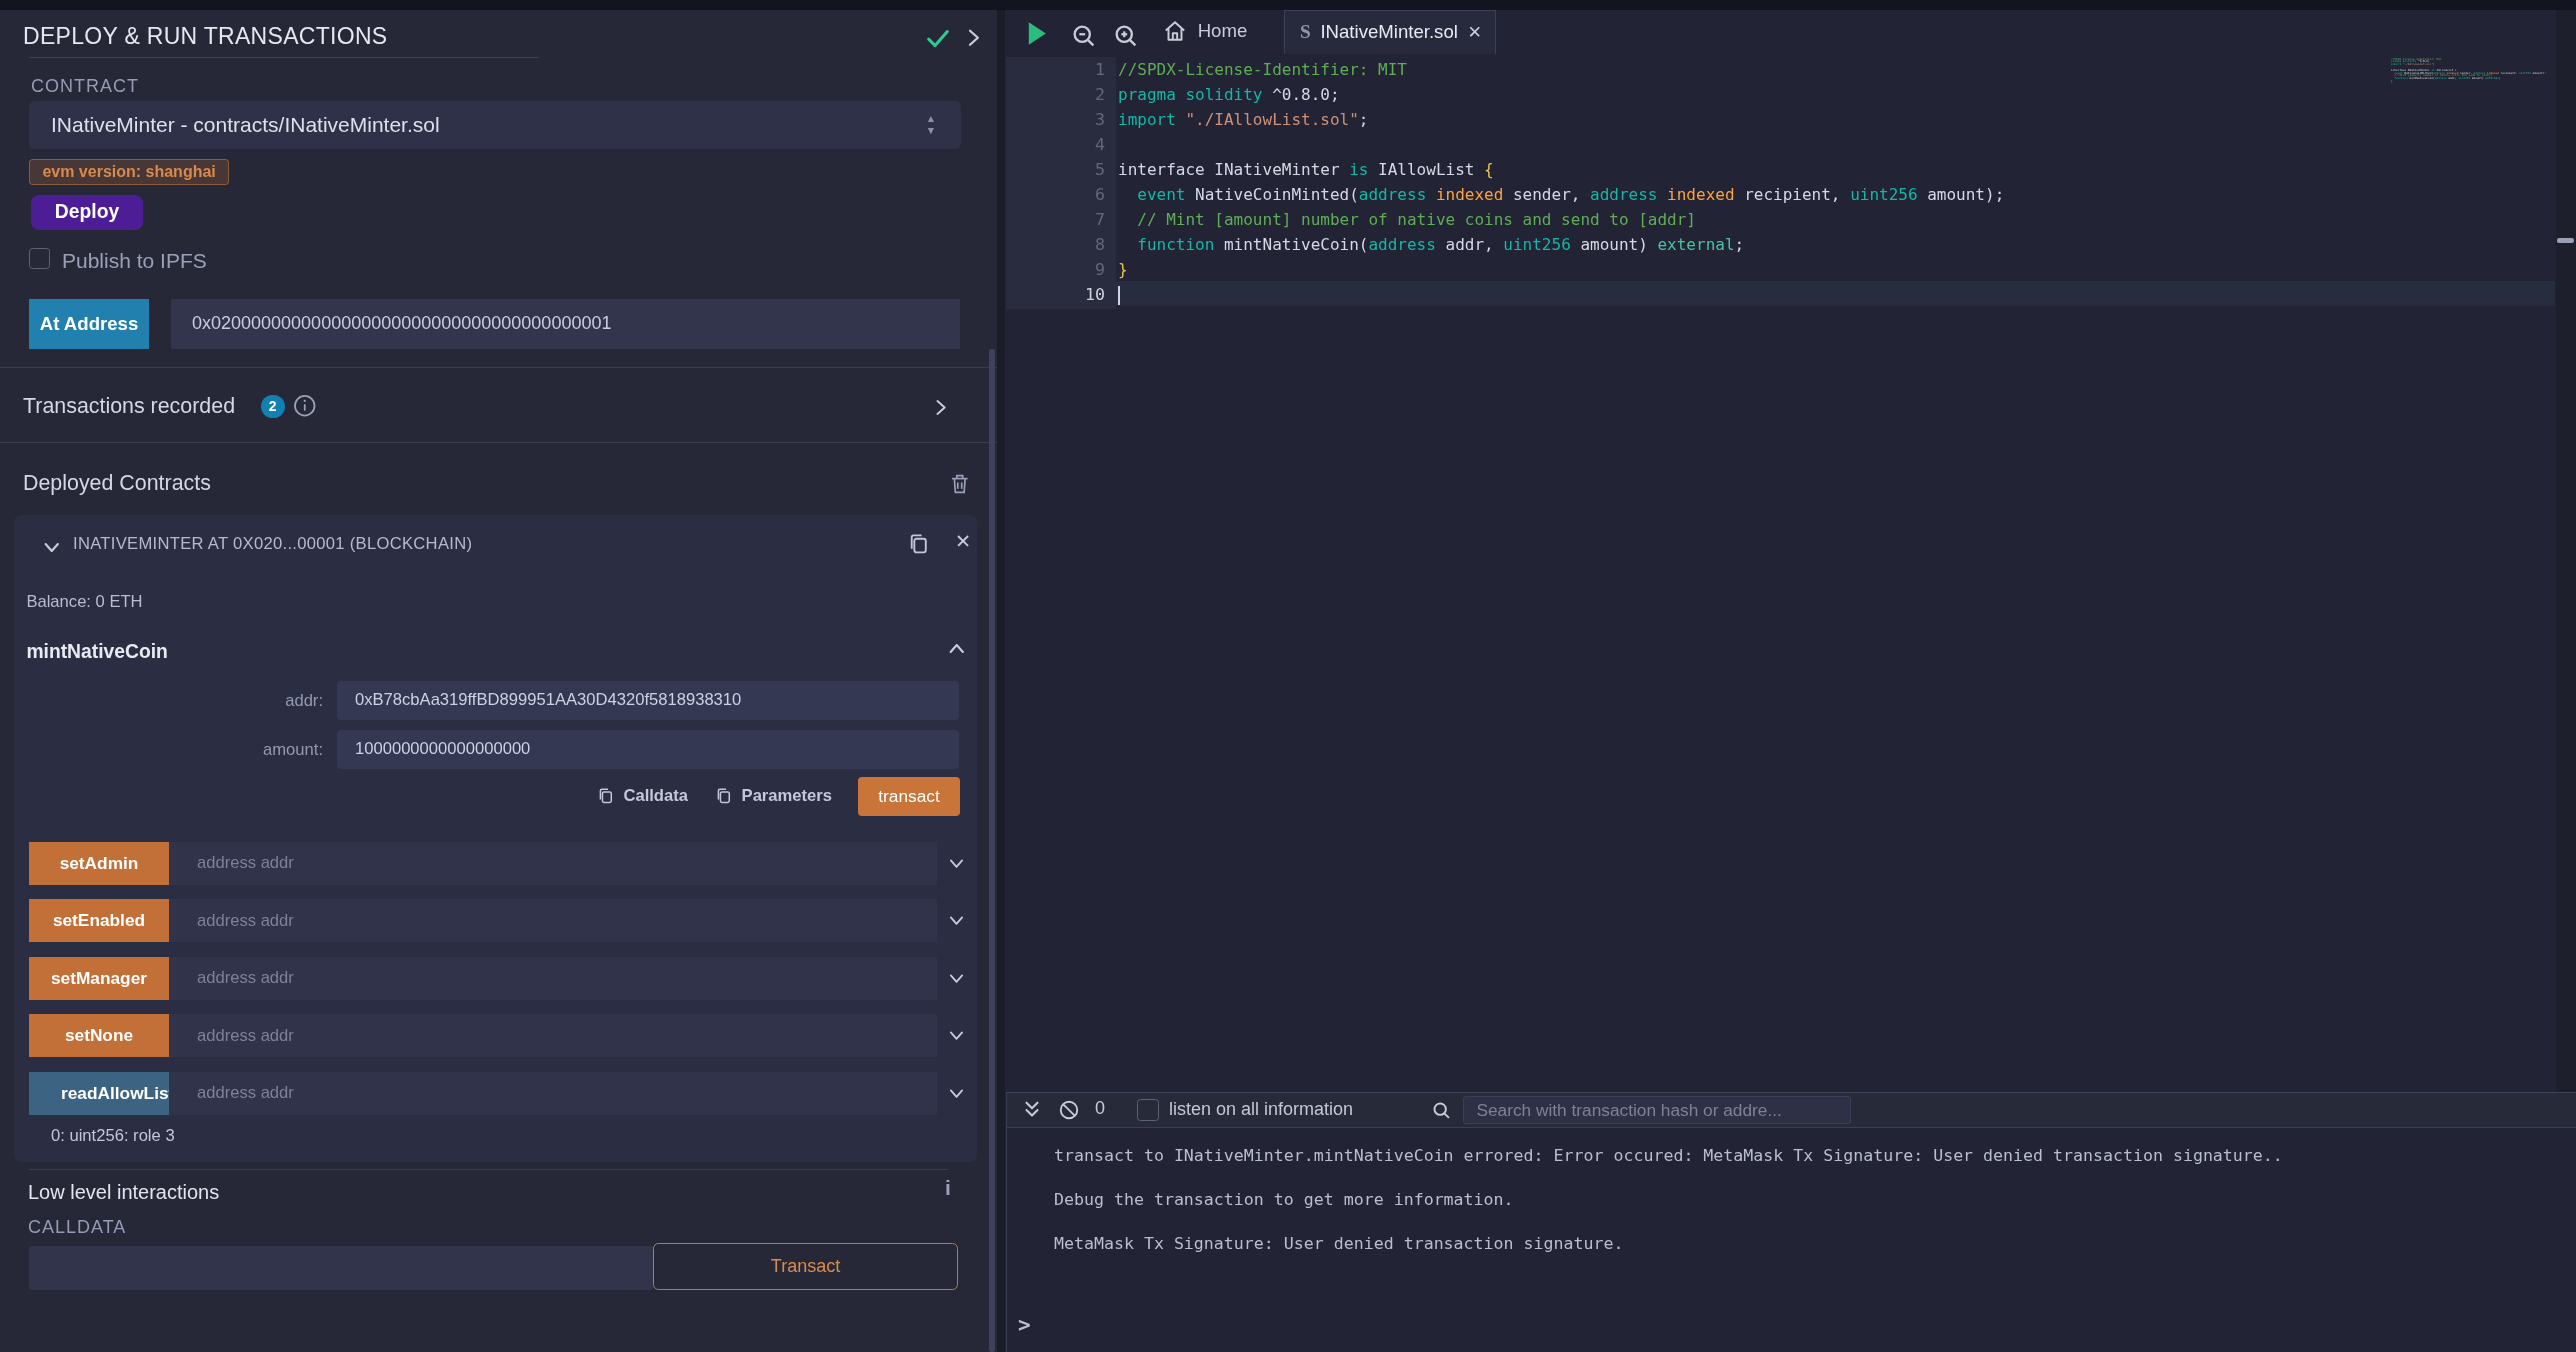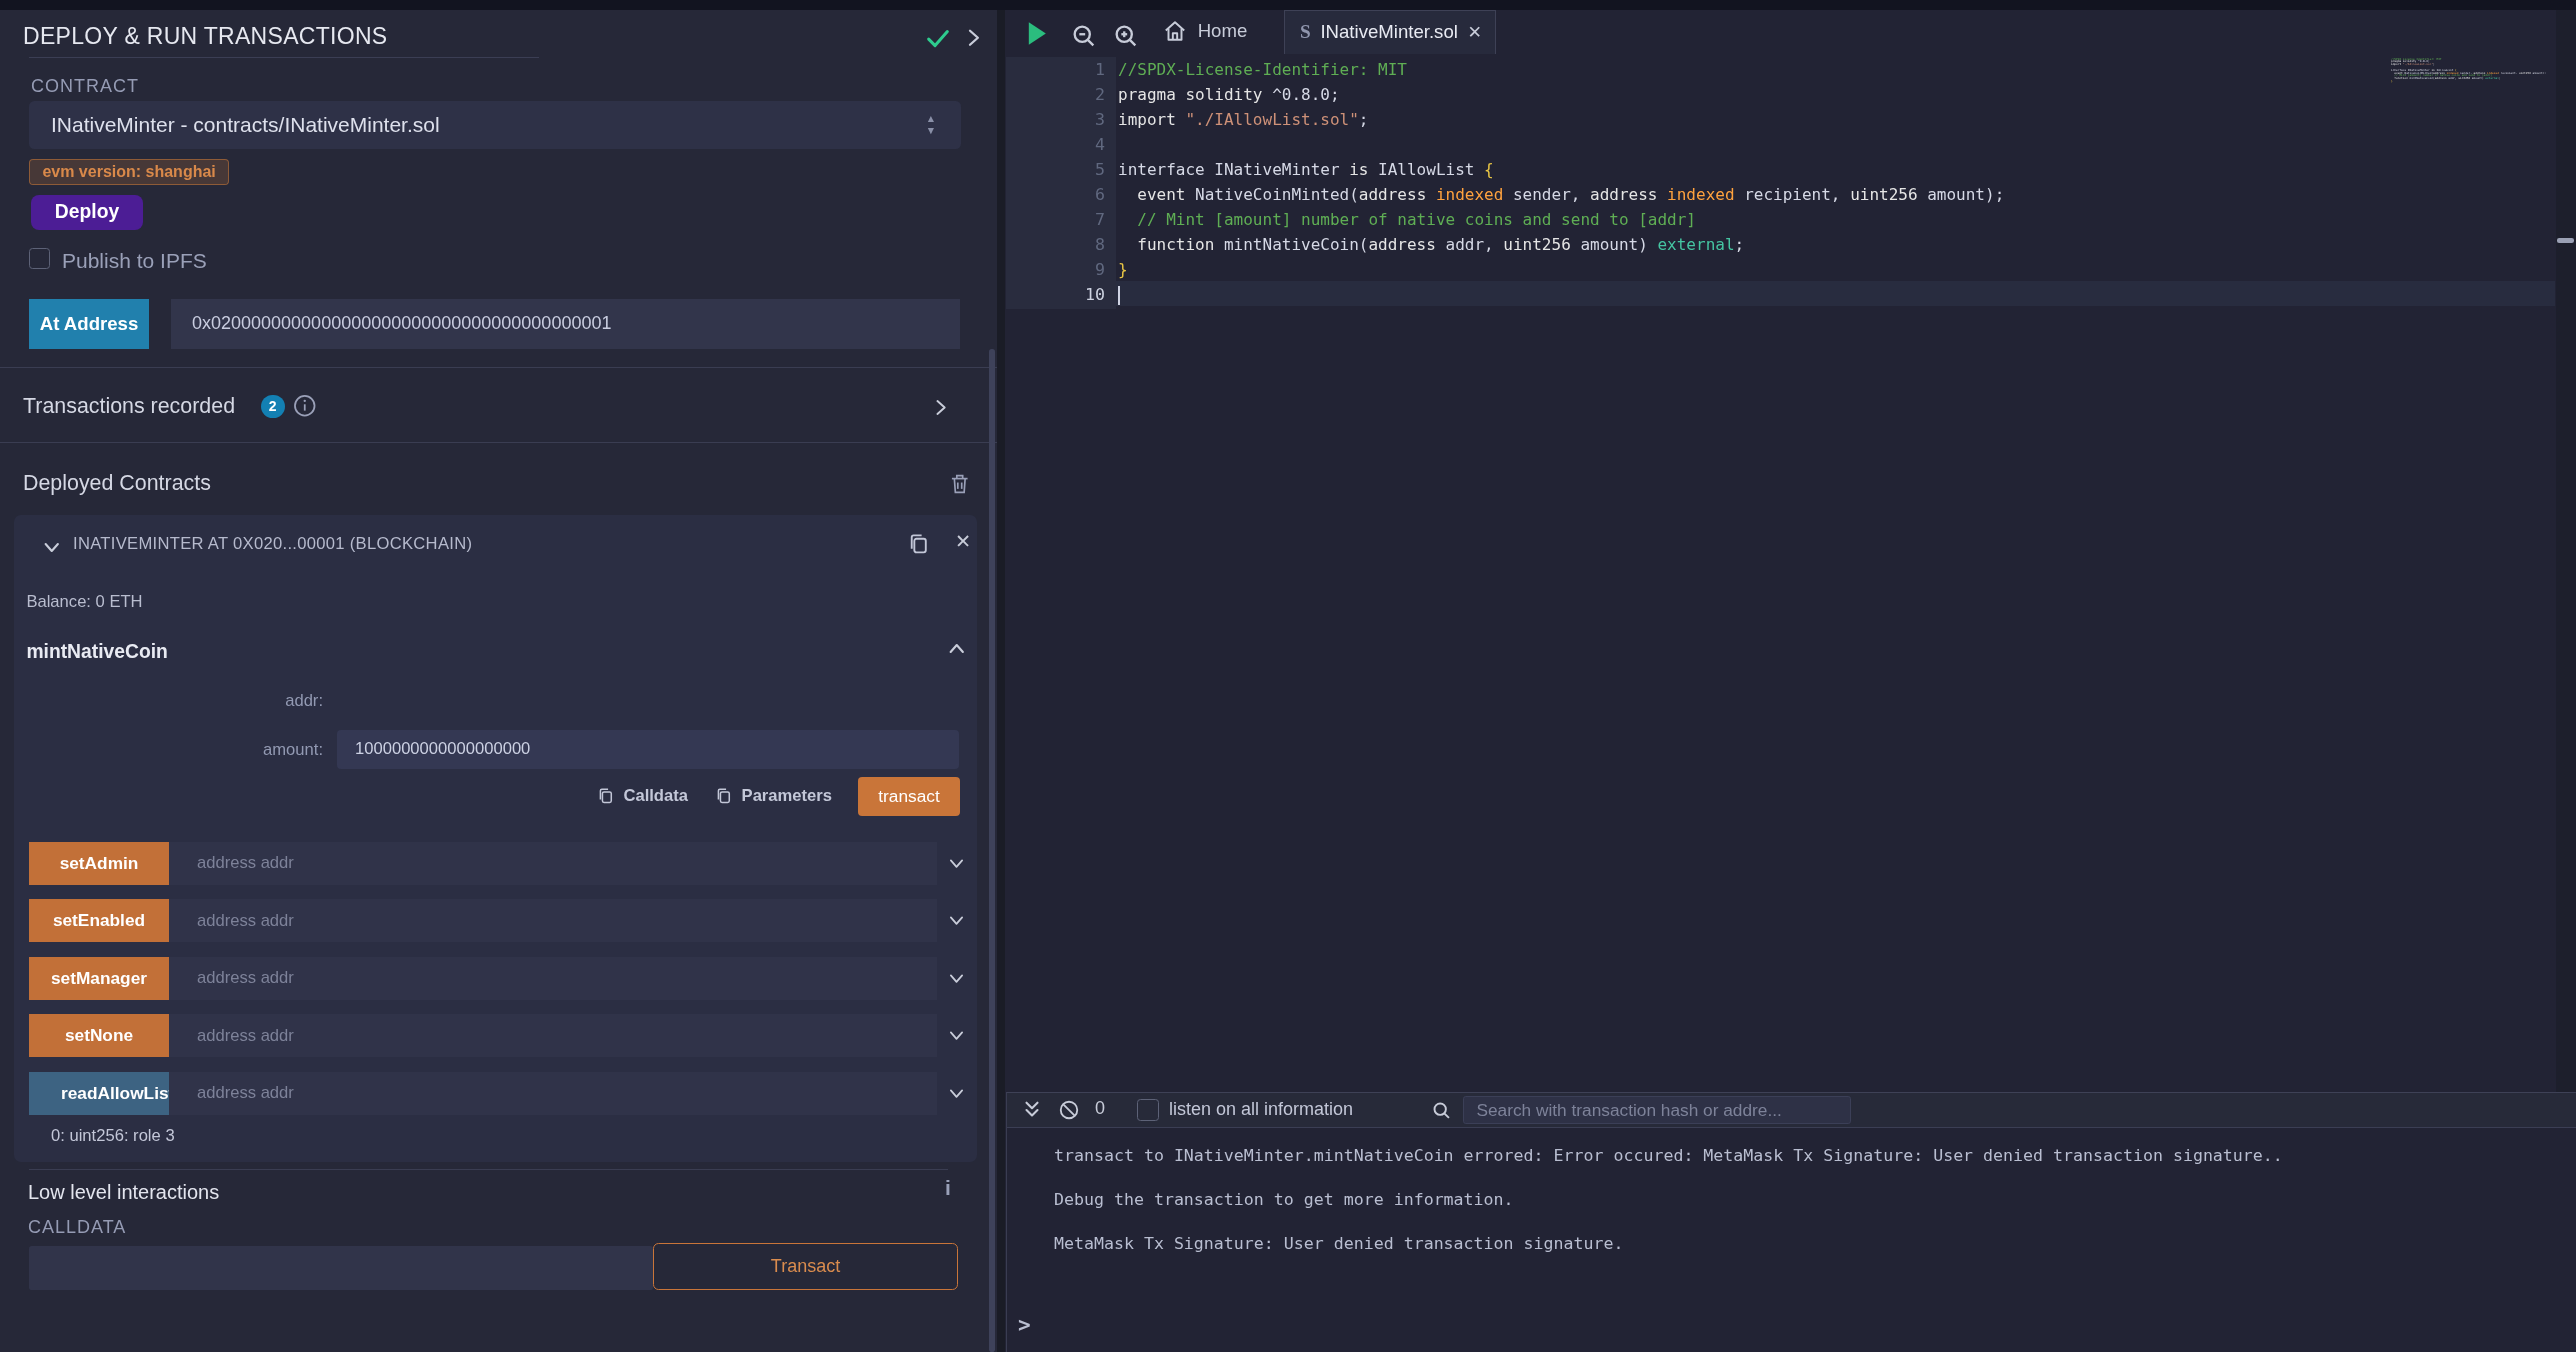--- a/index.html
+++ b/index.html
@@ -129,21 +129,21 @@
 
   .gutter-bg { position:absolute; left:0; top:47px; width:110px; height:252px; background:#292c3e; }
   .active-line { position:absolute; left:110px; top:271px; width:1439px; height:25px; background:#282c3f; }
   .line-numbers { position:absolute; left:0; top:47px; width:99px; }
   .ln { height:25px; line-height:25px; text-align:right; font-family:"DejaVu Sans Mono", monospace;
         font-size:16.6px; color:#60687f; }
   .ln.active { color:#cdd2e0; }
   .code-lines { position:absolute; left:112px; top:47px; }
   .code-line { height:25px; line-height:25px; font-family:"DejaVu Sans Mono", monospace;
                font-size:16px; white-space:pre; }
-  .tok-comment { color:#5fae54; } .tok-kw { color:#e5e5e5; } .tok-str { color:#ce9178; }
+  .tok-comment { color:#5fae54; } .tok-kw { color:#14b8a6; } .tok-str { color:#ce9178; }
   .tok-mod { color:#ffa23e; } .tok-brace { color:#e8c545; } .tok-ext { color:#45c5a2; }
   .tok-plain { color:#d6d9e6; }
   .cursor { display:inline-block; width:2.1px; height:19.3px; background:#cfd3e3; vertical-align:middle; }
 
   .minimap { position:absolute; left:1385px; top:48px; width:164px; cursor:pointer; }
   .mm-line { height:2.8px; line-height:2.8px; font-family:"DejaVu Sans Mono", monospace;
              font-size:2.8px; white-space:pre; overflow:hidden; }
   .scroll-gutter { position:absolute; left:1550px; top:0; width:21px; height:1082px; background:#1d1f2c; }
   .scroll-marker { position:absolute; left:1551px; top:228px; width:17.3px; height:5.5px; background:#9aa0b4; border-radius:2.1px; }
 
@@ -263,20 +263,23 @@
       <div style="position:absolute" class="inst-balance">Balance: 0 ETH</div>
 
       <div style="position:absolute" class="fn-title">mintNativeCoin</div>
       <div style="position:absolute" class="fn-collapse">
         <svg width="23.5" height="21" viewBox="0 0 24 24" fill="none" stroke="#c9cdda" stroke-width="2.4" stroke-linecap="round" stroke-linejoin="round">
             <polyline points="5,16 12,8 19,16"></polyline>
           </svg>
       </div>
 
       <div class="field-label" style="top:176px">addr:</div>
+      <div class="field-input" style="top:166px">
+        <span>0xB78cbAa319ffBD899951AA30D4320f5818938310</span>
+      </div>
 
       <div class="field-label" style="top:225px">amount:</div>
       <div class="field-input" style="top:215px">
         <span>1000000000000000000</span>
       </div>
 
       <div class="action-row">
         <div class="mini-action">
           <svg width="19.3" height="22" viewBox="0 0 24 24" fill="none" stroke="#c3c7d8" stroke-width="1.9">
               <rect x="8" y="7" width="11" height="13" rx="2"></rect>

